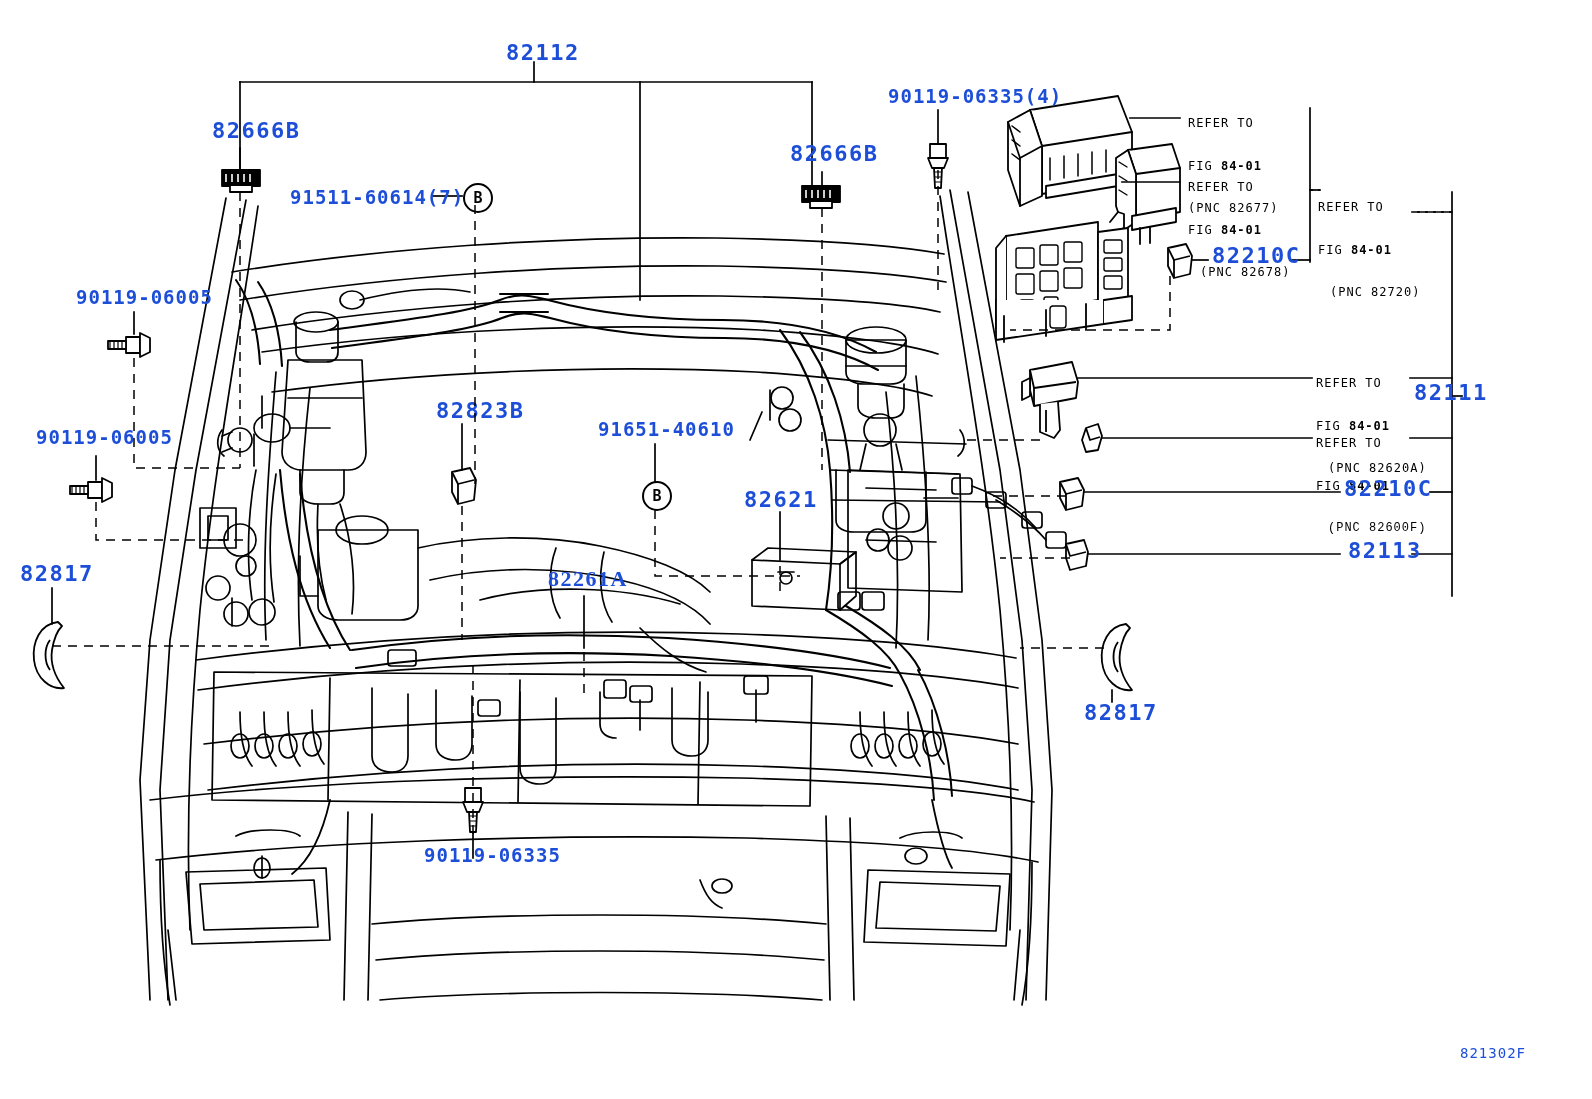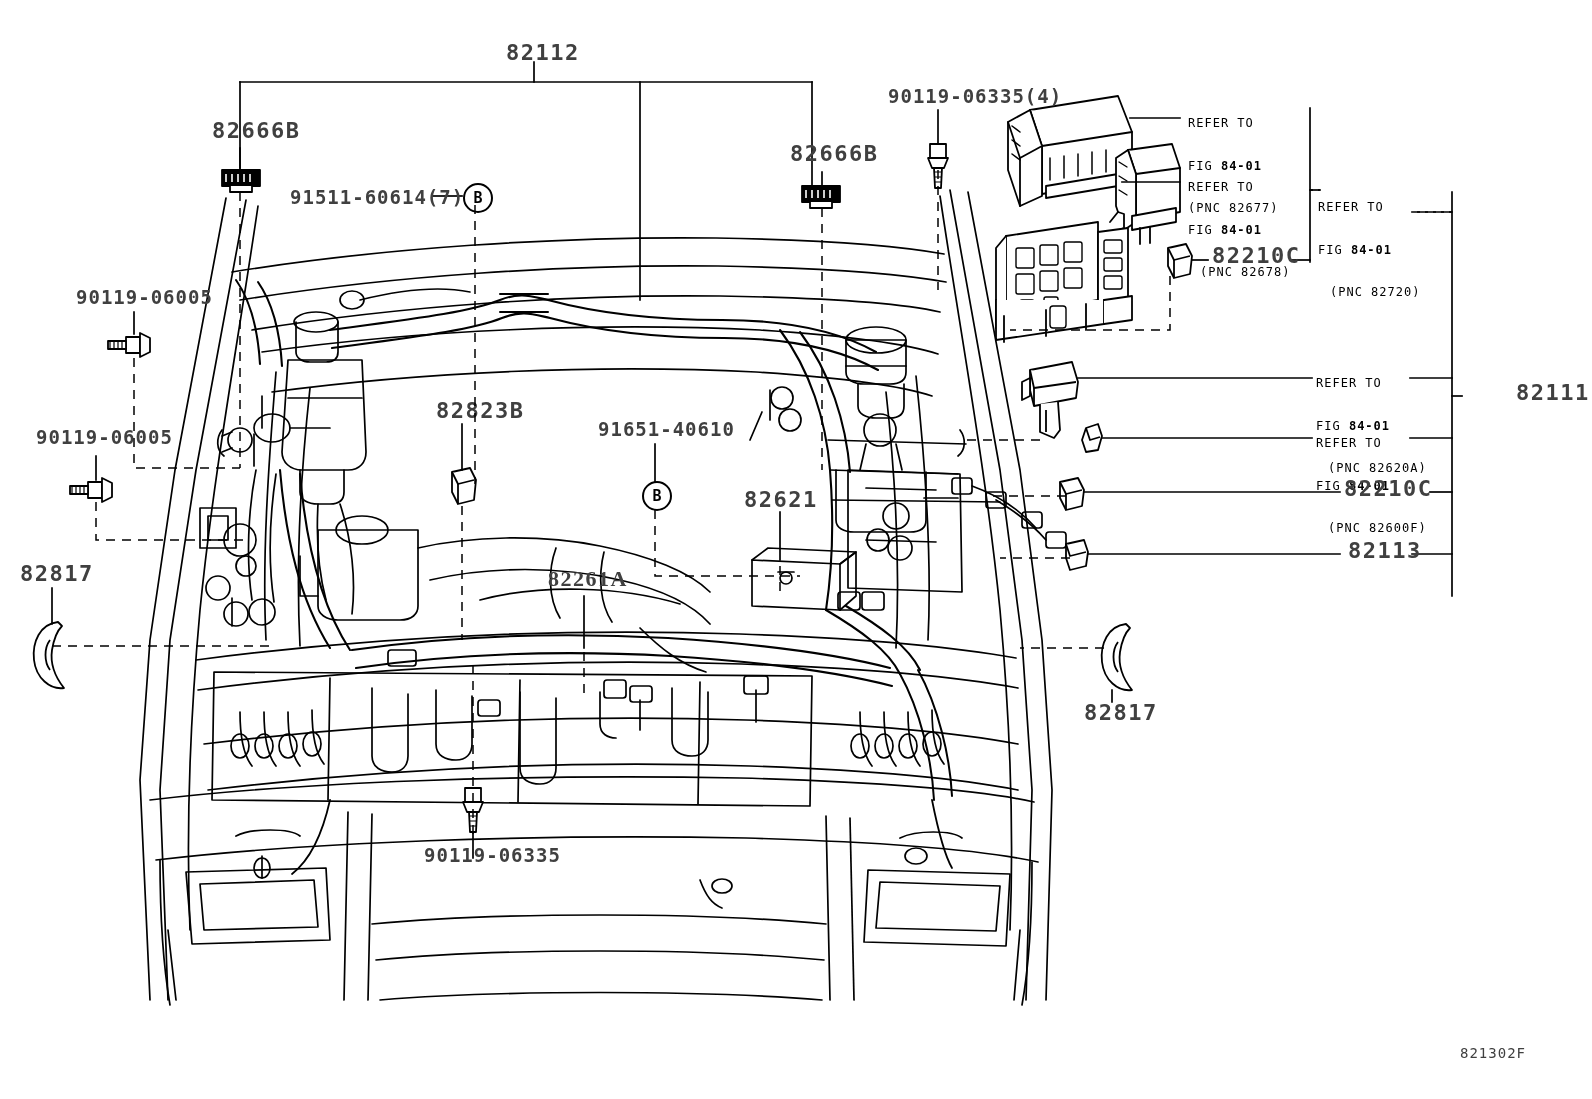--- a/index.html
+++ b/index.html
@@ -1,21 +1,21 @@
 <!DOCTYPE html>
 <html><head>
 <meta charset="utf-8">
 <title>Parts Diagram</title>
 <style>
   html,body{margin:0;padding:0;background:#ffffff;}
   body{width:1592px;height:1099px;position:relative;overflow:hidden;
        font-family:"DejaVu Sans Mono","Liberation Mono",monospace;color:#000;}
   #sheet{position:absolute;left:0;top:0;width:1592px;height:1099px;}
   svg.layer{position:absolute;left:0;top:0;width:1592px;height:1099px;}
-  .lbl{position:absolute;white-space:pre;color:#404040;line-height:1;
+  .lbl{position:absolute;white-space:pre;color:#1d4ed8;line-height:1;
        font-family:"DejaVu Sans Mono","Liberation Mono",monospace;}
   .pn{font-size:22px;font-weight:bold;letter-spacing:1.5px;}
   .pn-sm{font-size:19px;font-weight:bold;letter-spacing:1px;}
   .refblk{position:absolute;white-space:pre;line-height:1.18;font-size:12px;letter-spacing:1px;}
   .drawid{font-size:14px;letter-spacing:1px;font-weight:normal;}
   .bcirc{position:absolute;width:26px;height:26px;border:2.2px solid #000;border-radius:50%;
          display:flex;align-items:center;justify-content:center;
          font-size:15px;font-weight:bold;font-family:"DejaVu Sans Mono",monospace;background:#fff;}
 </style>
 </head>
@@ -485,26 +485,26 @@
 
   <div class="refblk" style="left:1316px;top:348px;">
     <div>REFER TO</div>
     <div><span>FIG </span><b>84-01</b></div>
     <div style="padding-left:12px;">(PNC 82620A)</div>
   </div>
 
   <div class="refblk" style="left:1316px;top:408px;">
     <div>REFER TO</div>
     <div><span>FIG </span><b>84-01</b></div>
-    <div style="padding-left:12px;">(PNC 82600F)</div>
+    <div style="padding-left:12px;font-family:Liberation Mono, monospace;">(PNC 82600F)</div>
   </div>
 
   <div class="lbl pn" style="left:1212px;top:245px;">82210C</div>
 
-  <div class="lbl pn" style="left:1516px;top:382px;">82111</div>
+  <div class="lbl pn" style="left:1414px;top:382px;">82111</div>
 
   <div class="lbl pn" style="left:1344px;top:478px;">82210C</div>
 
   <div class="lbl pn" style="left:1348px;top:540px;">82113</div>
 
   <div class="lbl drawid" style="left:1460px;top:1046px;">821302F</div>
 
   <svg class="layer" viewBox="0 0 1592 1099">
     <g fill="none" stroke="#000" stroke-width="1.5" stroke-dasharray="9 7">
       <path d="M240 192 L240 468"></path>

